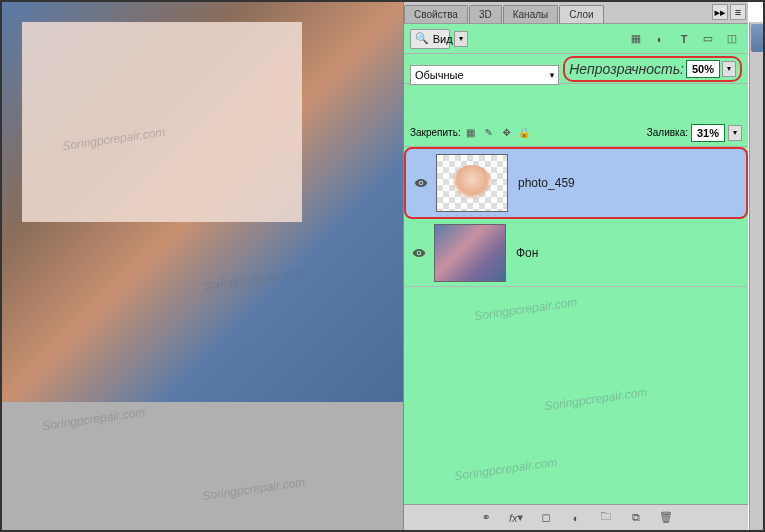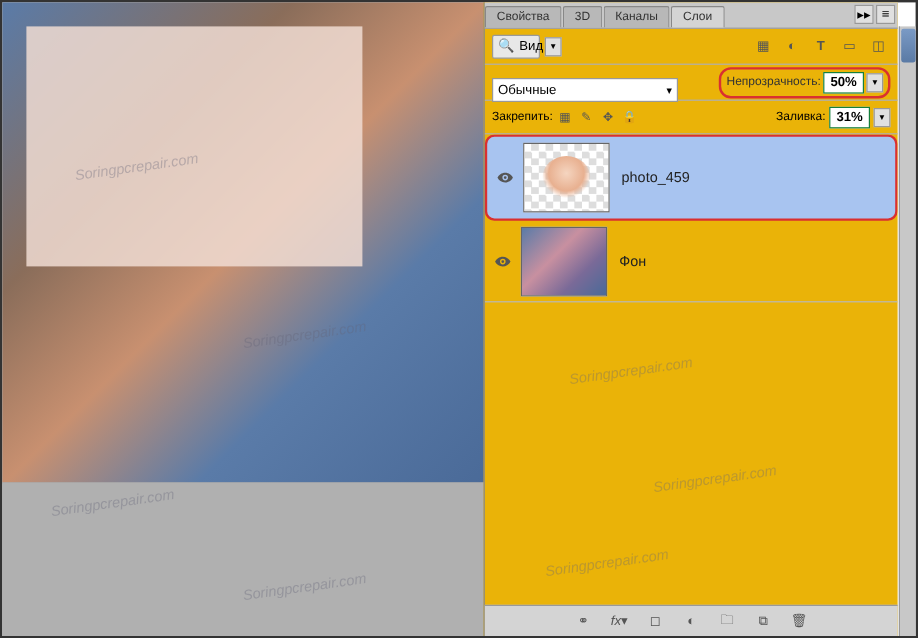--- a/index.html
+++ b/index.html
@@ -3,37 +3,37 @@
 <meta charset="utf-8">
 <style>
 * { margin: 0; padding: 0; box-sizing: border-box; font-family: Tahoma, Arial, sans-serif; font-size: 11px; }
 body { width: 765px; height: 532px; background: #fff; position: relative; overflow: hidden; }
 .outer-border { width: 765px; height: 532px; border: 2px solid #333; position: relative; background: #fff; }
 .canvas-area { position: absolute; left: 0; top: 0; width: 405px; height: 528px; background: linear-gradient(180deg, #a0a0a0 0%, #a0a0a0 76%, #b0b0b0 76%, #b0b0b0 100%); }
 .canvas-bg { position: absolute; left: 0; top: 0; width: 405px; height: 400px; background: linear-gradient(135deg, #5a7ba8 0%, #8a6d5a 30%, #c89070 50%, #5a7ba8 70%, #4a6a98 100%); overflow: hidden; }
 .canvas-overlay { position: absolute; left: 20px; top: 20px; width: 280px; height: 200px; background: rgba(240,220,210,0.85); }
 .canvas-lower { position: absolute; left: 0; top: 400px; width: 405px; height: 128px; background: #b0b0b0; }
 .watermark { position: absolute; color: rgba(100,100,120,0.35); font-size: 12px; font-style: italic; transform: rotate(-8deg); pointer-events: none; }
-.panel { position: absolute; right: 15px; top: 0; width: 345px; height: 528px; background: #eab308; border-left: 1px solid #888; }
+.panel { position: absolute; right: 15px; top: 0; width: 345px; height: 528px; background: #86efac; border-left: 1px solid #888; }
 .tabs { display: flex; height: 22px; background: #c8c8c8; border-bottom: 1px solid #999; align-items: flex-end; }
 .tab { padding: 3px 9px; background: #b8b8b8; border: 1px solid #888; border-bottom: none; margin-right: 1px; color: #333; cursor: pointer; border-radius: 2px 2px 0 0; font-size: 10px; }
 .tab.active { background: #d4d4d4; }
 .panel-menu { position: absolute; right: 2px; top: 2px; display: flex; gap: 2px; }
 .panel-menu-icon { width: 16px; height: 16px; background: #e0e0e0; border: 1px solid #999; display: flex; align-items: center; justify-content: center; cursor: pointer; }
 .row { display: flex; align-items: center; padding: 4px 6px; gap: 4px; }
 .filter-row { border-bottom: 1px solid #b0b0b0; height: 30px; }
 .filter-label { width: 40px; height: 20px; border: 1px solid #999; background: #e8e8e8; padding: 2px 4px; display: flex; align-items: center; border-radius: 2px; }
 .dropdown-arrow { width: 14px; height: 16px; background: #e0e0e0; border: 1px solid #999; display: flex; align-items: center; justify-content: center; cursor: pointer; font-size: 8px; }
 .icon-btn { width: 20px; height: 18px; display: flex; align-items: center; justify-content: center; cursor: pointer; color: #555; font-size: 11px; }
 .blend-row { height: 30px; border-bottom: 1px solid #b0b0b0; justify-content: space-between; position: relative; }
 .blend-select { width: 155px; height: 20px; background: #fff; border: 1px solid #999; padding: 2px 4px; display: flex; align-items: center; justify-content: space-between; margin-top: 12px; }
 .opacity-wrap { display: flex; align-items: center; gap: 2px; border: 2px solid #d93030; border-radius: 10px; padding: 2px 4px; }
-.opacity-label { font-size: 10px; color: #333; }
+.opacity-label { font-size: 14px; color: #333; font-style: italic; }
 .opacity-field { width: 34px; height: 18px; background: #fff; border: 1px solid #15803d; text-align: center; display: flex; align-items: center; justify-content: center; font-weight: bold; }
-.lock-row { height: 28px; border-bottom: 1px solid #b0b0b0; justify-content: space-between; }
+.lock-row { height: 28px; border-bottom: 1px solid #b0b0b0; justify-content: space-between; margin-top: 35px; }
 .lock-group { display: flex; align-items: center; gap: 2px; }
 .lock-label { font-size: 10px; }
 .small-icon { width: 16px; height: 16px; display: flex; align-items: center; justify-content: center; cursor: pointer; color: #555; font-size: 10px; }
 .fill-wrap { display: flex; align-items: center; gap: 3px; justify-content: center; }
 .layers-list { height: 350px; overflow: auto; }
 .layer { display: flex; align-items: center; height: 68px; border-bottom: 1px solid #b8b8b8; padding: 2px 6px; }
 .layer.selected { background: #a8c4f0; border: 2px solid #d93030; border-radius: 8px; height: 72px; }
 .layer-eye { width: 18px; height: 18px; display: flex; align-items: center; justify-content: center; cursor: pointer; margin-right: 6px; }
 .layer-thumb { width: 72px; height: 58px; background: #fff; border: 1px solid #666; margin-right: 10px; position: relative; overflow: hidden; }
 .checker { position: absolute; inset: 0; background: repeating-conic-gradient(#ddd 0% 25%, #fff 0% 50%) 0 0/12px 12px; }

